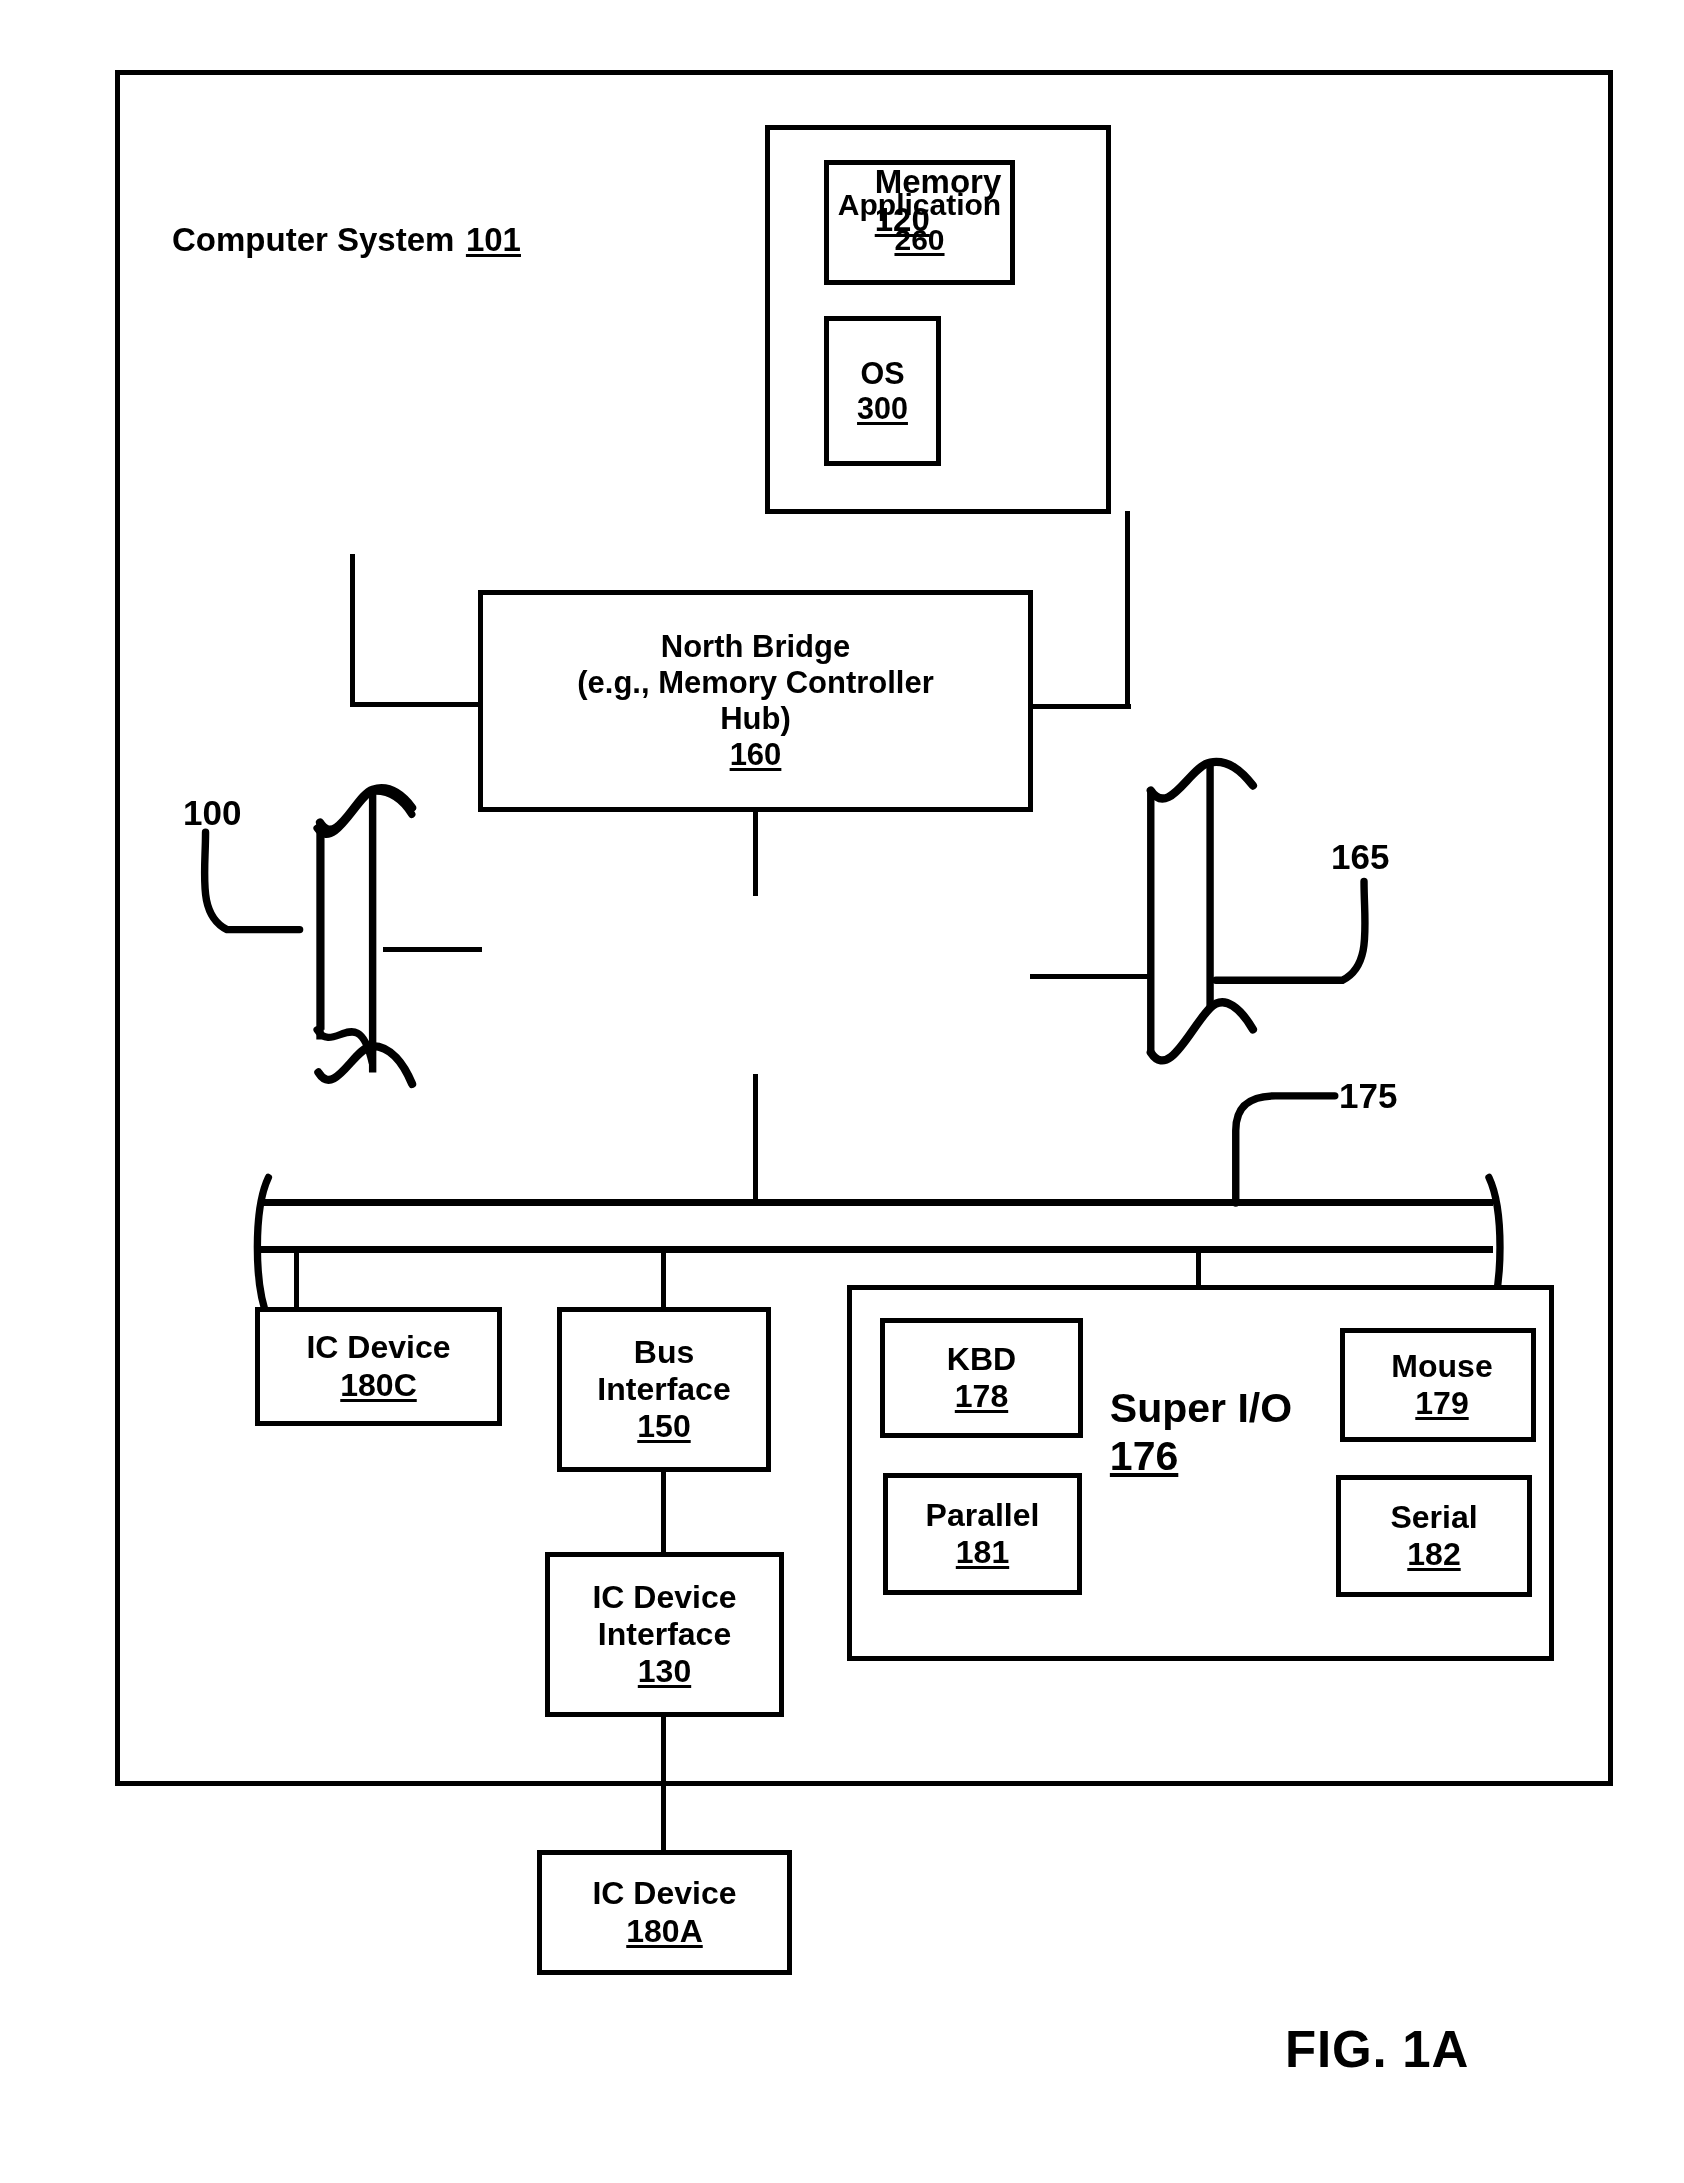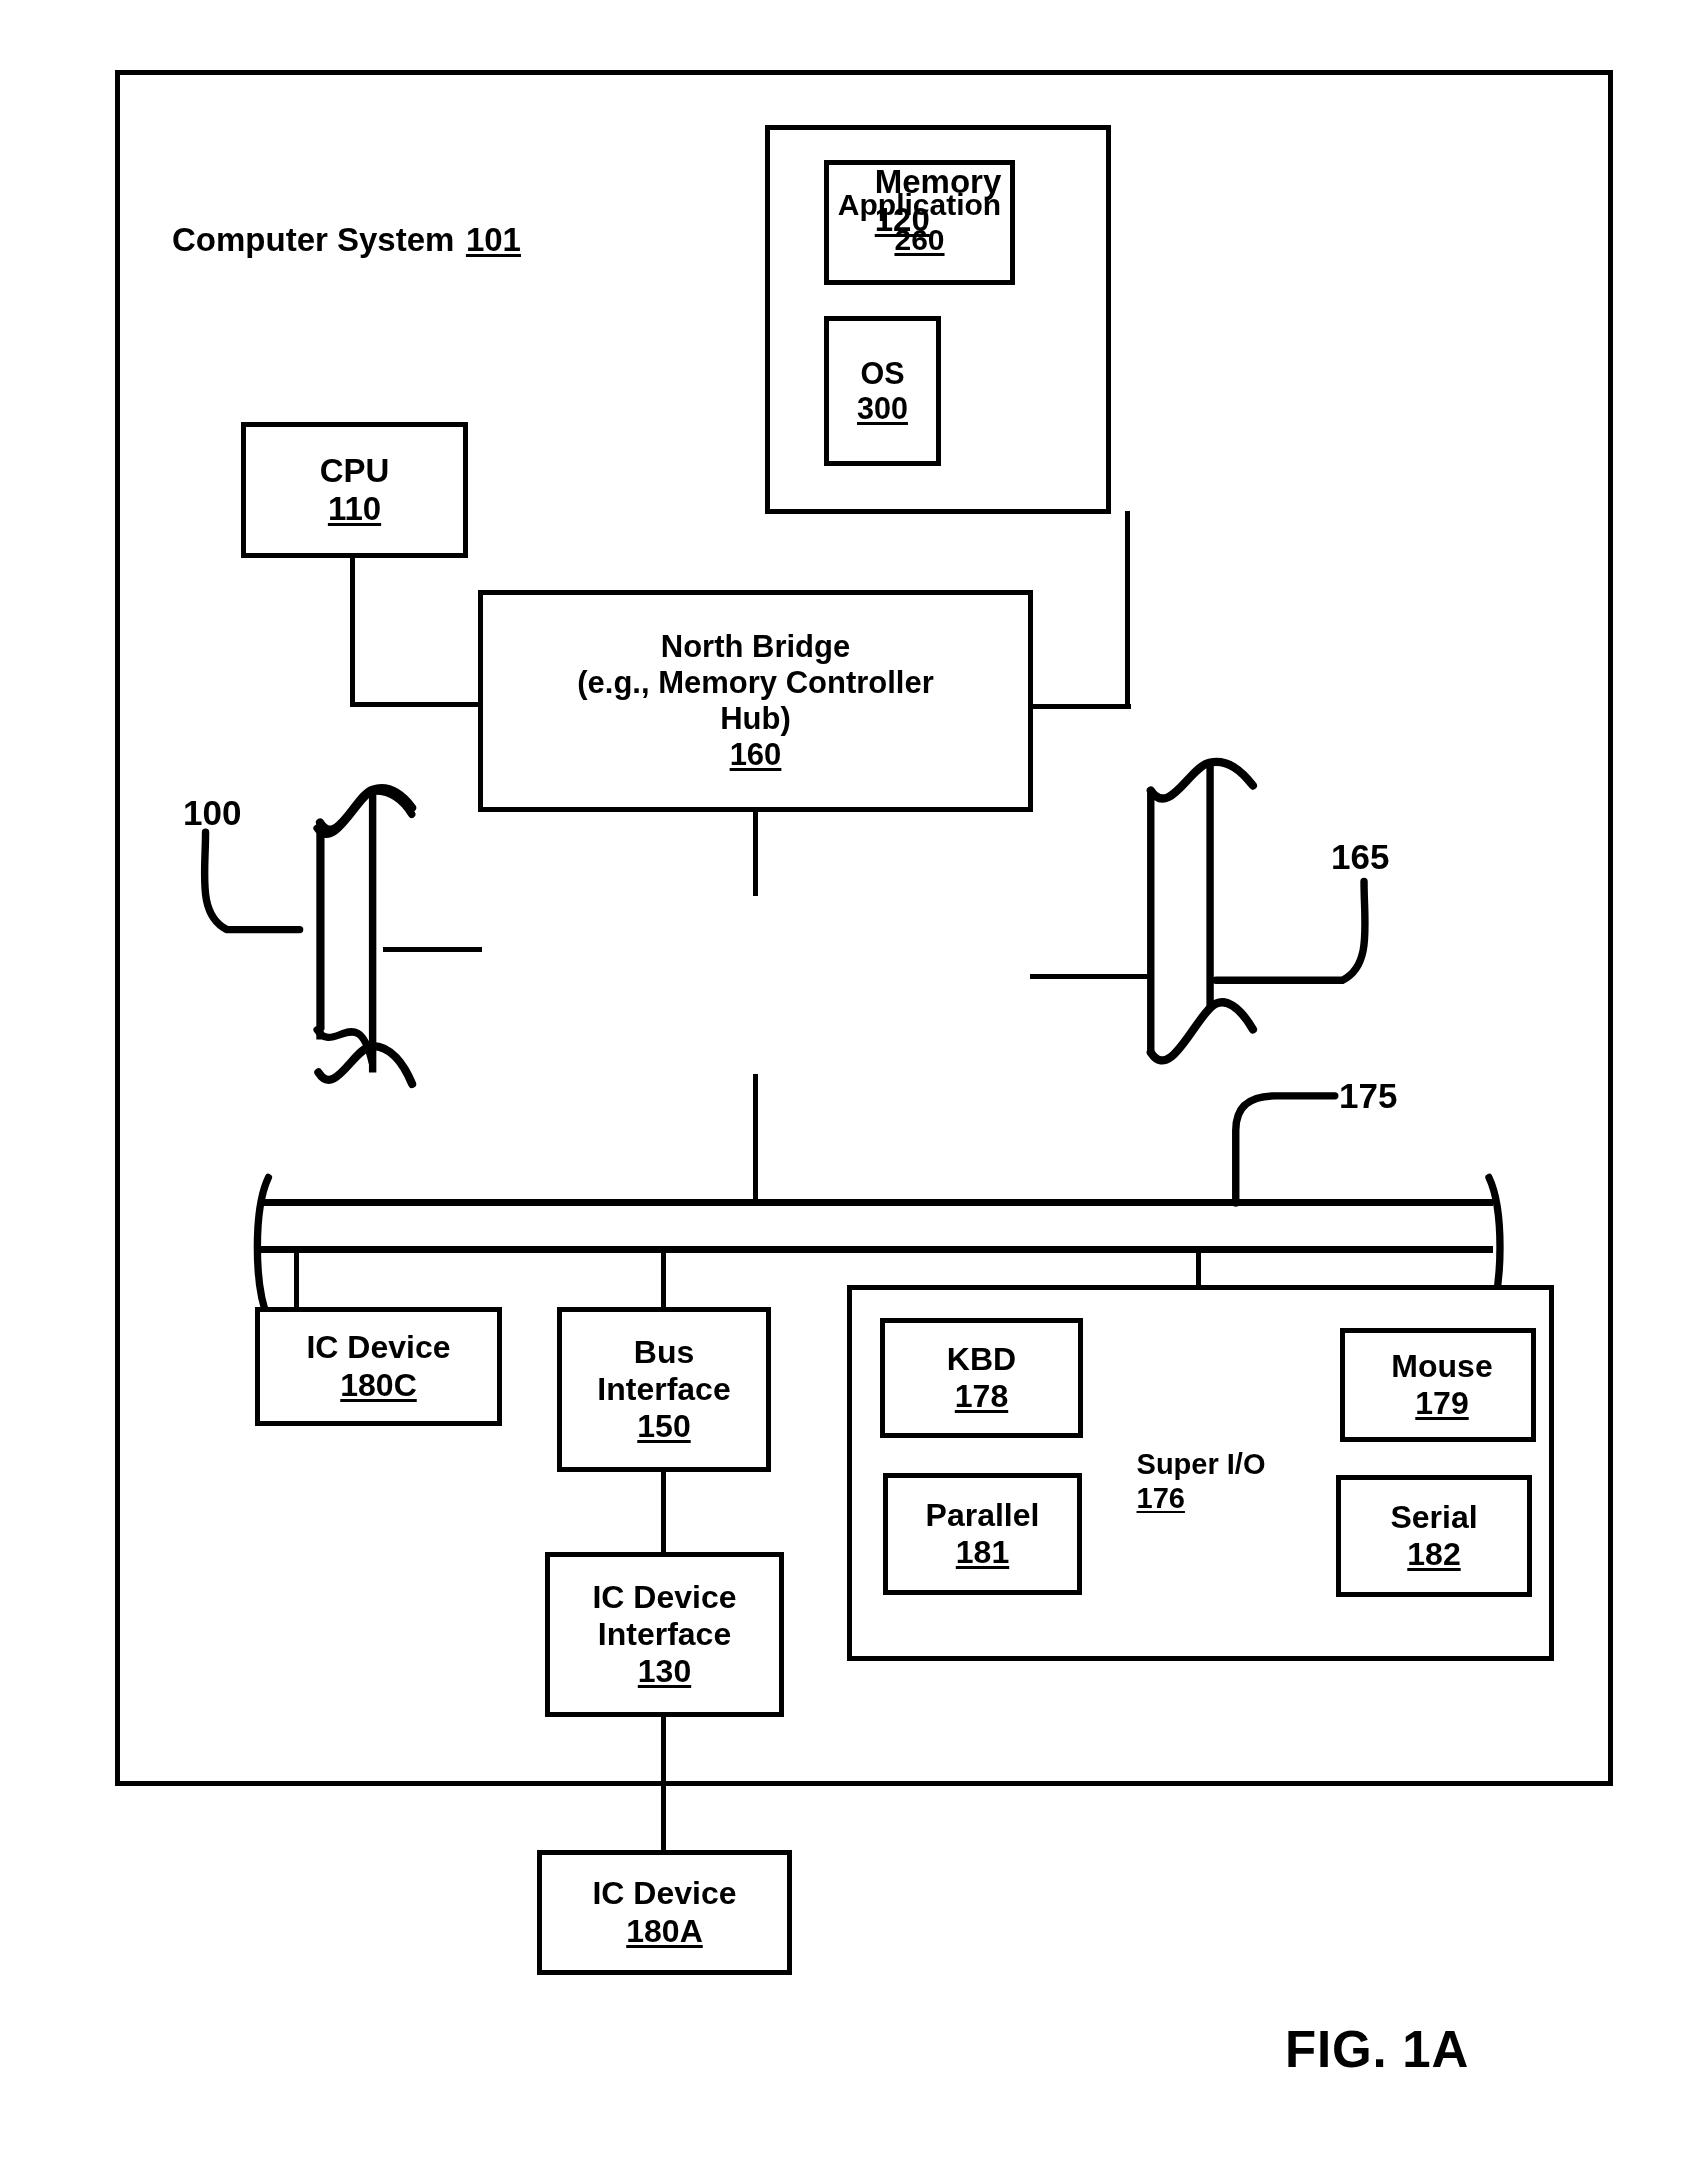--- a/index.html
+++ b/index.html
@@ -96,24 +96,20 @@
   </div>
 
   <div class="box" style="left:824px; top:316px; width:117px; height:150px; font-size:30.5px;">
     <span class="ttl">OS</span>
     <span class="num">300</span>
   </div>
 
   <div class="ln-v" style="left:1125px; top:511px; height:198px;"></div>
   <div class="ln-h" style="left:1030px; top:704px; width:101px;"></div>
 
-  <div class="box" style="left:241px; top:422px; width:227px; height:136px; font-size:33px;">
-    <span class="ttl">CPU</span>
-    <span class="num">110</span>
-  </div>
 
   <div class="ln-v" style="left:350px; top:554px; height:153px;"></div>
   <div class="ln-h" style="left:350px; top:702px; width:132px;"></div>
 
   <div class="box" style="left:478px; top:590px; width:555px; height:222px; font-size:31px;">
     <span class="ttl">North Bridge
 (e.g., Memory Controller
 Hub)</span>
     <span class="num">160</span>
   </div>
@@ -202,21 +198,21 @@
     <span class="num">130</span>
   </div>
   <div class="ln-v" style="left:661px; top:1712px; height:142px; z-index:6;"></div>
 
   <div class="box" style="left:537px; top:1850px; width:255px; height:125px; font-size:32px;">
     <span class="ttl">IC Device</span>
     <span class="num">180A</span>
   </div>
 
   <div class="box" style="left:847px; top:1285px; width:707px; height:376px; border-width:5.8px;"></div>
-  <div class="flabel" style="left:1201px; top:1448px; font-size:29px; transform:translateX(-50%);">
+  <div class="flabel" style="left:1201px; top:1385px; font-size:41px; transform:translateX(-50%);">
     <span>Super I/O</span>
     <span class="num">176</span>
   </div>
 
   <div class="box" style="left:880px; top:1318px; width:203px; height:120px; font-size:32px;">
     <span class="ttl">KBD</span>
     <span class="num">178</span>
   </div>
 
   <div class="box" style="left:1340px; top:1328px; width:196px; height:114px; font-size:32px;padding-left:8px;">

